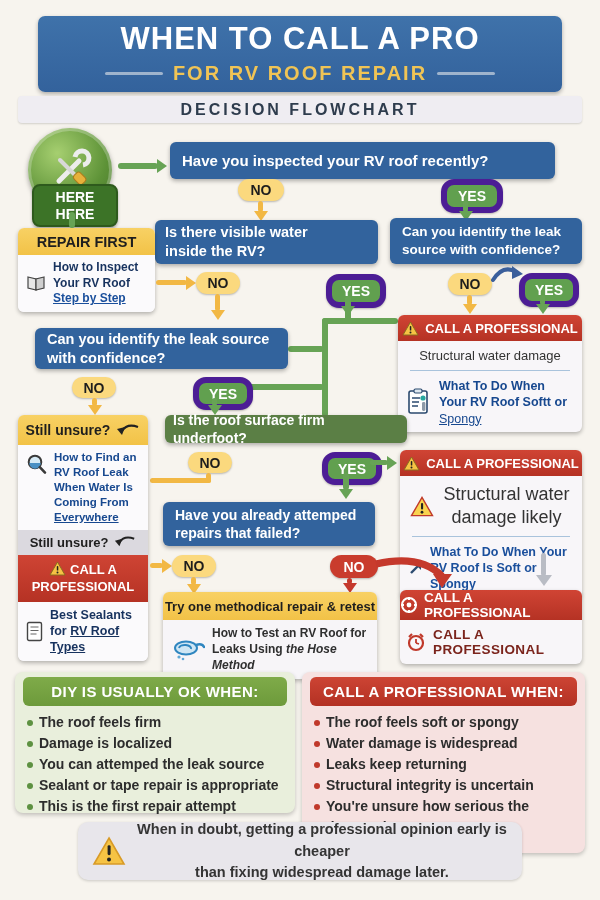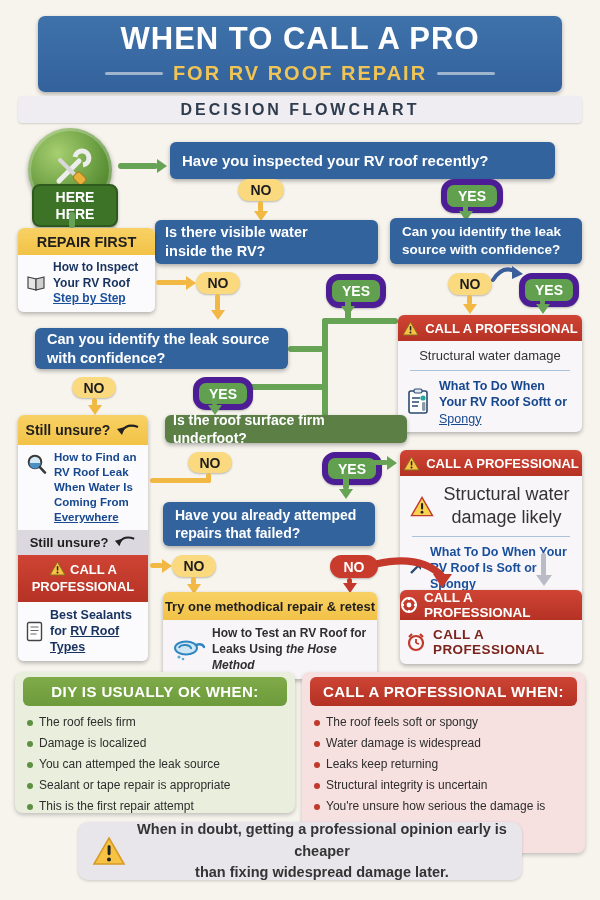--- a/index.html
+++ b/index.html
@@ -64,21 +64,21 @@
 
   
   .panel{position:absolute;border-radius:8px;box-shadow:0 2px 4px rgba(0,0,0,.22);}
   .panel.greenp{background:#e9efdc;}
   .panel.redp{background:#f6e1e0;}
   .panel-head{margin:5px 8px;height:29px;border-radius:6px;color:#fff;font-weight:800;font-size:15px;
               display:flex;align-items:center;justify-content:center;letter-spacing:.4px;}
   .panel-head.g{background:linear-gradient(#7fab49,#6d9a3b);}
   .panel-head.r{background:linear-gradient(#cd4434,#b33123);}
   .panel ul{list-style:none;margin:6px 0 0 0;padding:0 10px;}
-  .panel li{font-size:12px;color:#2d2d2d;line-height:21px;padding-left:14px;position:relative;}
+  .panel li{font-size:14px;color:#2d2d2d;line-height:21px;padding-left:14px;position:relative;font-weight:bold;}
   .panel li::before{content:"";position:absolute;left:2px;top:8px;width:6px;height:6px;border-radius:50%;}
   .panel.greenp li::before{background:#5d9141;}
   .panel.redp li::before{background:#c0392b;}
 
   .footer-note{position:absolute;left:78px;top:822px;width:444px;height:58px;background:#e8e6eb;
      border-radius:10px;box-shadow:0 1px 3px rgba(0,0,0,.18);display:flex;align-items:center;
      gap:10px;padding:0 14px;box-sizing:border-box;}
   .footer-note .txt{flex:1;text-align:center;font-size:14.5px;font-weight:600;color:#343434;line-height:1.45;}
   svg{display:block;}
   u{text-decoration:underline;}

